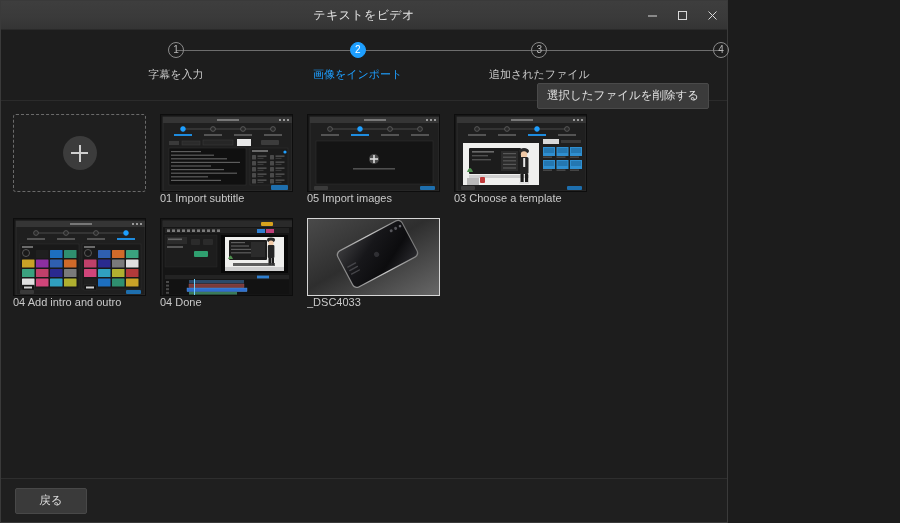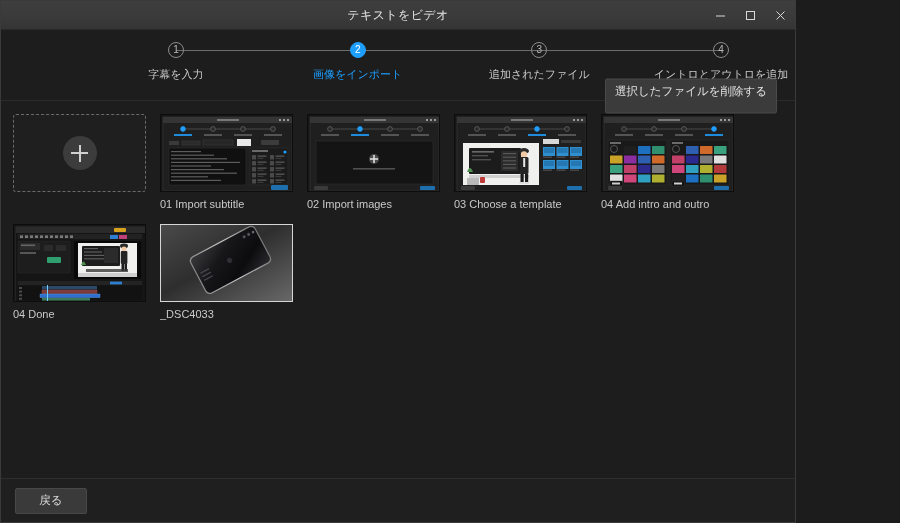--- a/index.html
+++ b/index.html
@@ -3,21 +3,21 @@
 <meta charset="utf-8">
 <style>
   * { box-sizing: border-box; margin: 0; padding: 0; }
   html, body {
     width: 900px; height: 523px;
     background: #1c1c1c;
     font-family: "Liberation Sans", "DejaVu Sans", sans-serif;
     overflow: hidden;
   }
   .window {
-    width: 796px; height: 523px;
+    width: 728px; height: 523px;
     display: flex; flex-direction: column;
     background: #1d1d1d;
     border: 1px solid #3a3a3a;
   }
 
   
   .titlebar {
     height: 29px; flex: 0 0 29px;
     background: linear-gradient(to bottom, #3e3e3e 0%, #3a3a3a 60%, #343434 100%);
     display: flex; align-items: center;
@@ -77,21 +77,21 @@
     flex: 1 1 auto; height: 1px; background: #6d6d6d;
     margin-top: 8px;
   }
   .delete-btn {
     position: absolute; right: 18px; top: 66px;
     transform: translateY(-50%);
     background: #3b3b3b;
     border: 1px solid #4a4a4a;
     color: #e2e2e2;
     font-size: 11.5px;
-    padding: 4px 9px 14px;
+    padding: 4px 9px 5px;
     border-radius: 2px;
     cursor: pointer;
     white-space: nowrap;
   }
 
   
   .content {
     flex: 1 1 auto;
     background: #1d1d1d;
     padding: 13px 10px 0 12px;
@@ -129,21 +129,20 @@
     width: 133px; height: 78px;
     border: 1px solid transparent;
     background: #0d0d0d;
     overflow: hidden;
     position: relative;
     cursor: pointer;
   }
   .thumb.selected { border-color: #d6d6d6; }
   .thumb svg { display: block; width: 133px; height: 78px; }
   .cap {
-    margin-top: 6px;
     font-size: 11px; color: #c9c9c9;
     white-space: nowrap; overflow: hidden; text-overflow: ellipsis;
     width: 133px;
   }
 
   
   .footer {
     flex: 0 0 44px; height: 44px;
     background: #1f1f1f;
     border-top: 1px solid #2e2e2e;
@@ -222,21 +221,20 @@
         <div class="step">
           <div class="step-col">
             <div class="circle">3</div>
             <div class="step-label">追加されたファイル</div>
           </div>
         </div>
         <div class="connector"></div>
         <div class="step">
           <div class="step-col">
             <div class="circle">4</div>
-            <div class="step-label">イントロとアウトロを追加</div>
           </div>
         </div>
       </div>
     <button class="delete-btn">選択したファイルを削除する</button>
   </div>
 
   <div class="content">
     <div class="grid" id="grid">
       <div class="cellwrap">
         <div class="add-tile">
@@ -336,21 +334,21 @@
               <rect x="103" y="19" width="18" height="2" fill="#5e5e5e" opacity="0.85"></rect>
               <rect x="8" y="26" width="117" height="43" fill="#141414" stroke="#303030" stroke-width="0.5"></rect>
               <circle cx="66" cy="44" r="5" fill="#4a4a4a"></circle>
               <rect x="62" y="43.2" width="8" height="1.6" fill="#ddd"></rect>
               <rect x="65.2" y="40" width="1.6" height="8" fill="#ddd"></rect>
               <rect x="45" y="53" width="42" height="1.6" fill="#4f4f4f"></rect>
               <rect x="6" y="71" width="14" height="4" fill="#3a3a3a" rx="1"></rect>
               <rect x="112" y="71" width="15" height="4" fill="#1e6fae" rx="1"></rect>
             </svg>
           </div>
-          <div class="cap">02 Import images</div>
+          <div class="cap">05 Import images</div>
         </div>
         <div class="cellwrap">
           <div class="thumb">
             <svg viewBox="0 0 133 78" preserveAspectRatio="none">
               <rect width="133" height="78" fill="#161616"></rect>
               <rect x="2" y="2" width="129" height="74" fill="#1f1f1f" stroke="#2e2e2e"></rect>
               <rect x="2" y="2" width="129" height="6" fill="#353535"></rect>
               <rect x="56" y="4" width="22" height="2" fill="#777"></rect>
               <rect x="118" y="4" width="2" height="2" fill="#999"></rect>
               <rect x="122" y="4" width="2" height="2" fill="#999"></rect>

